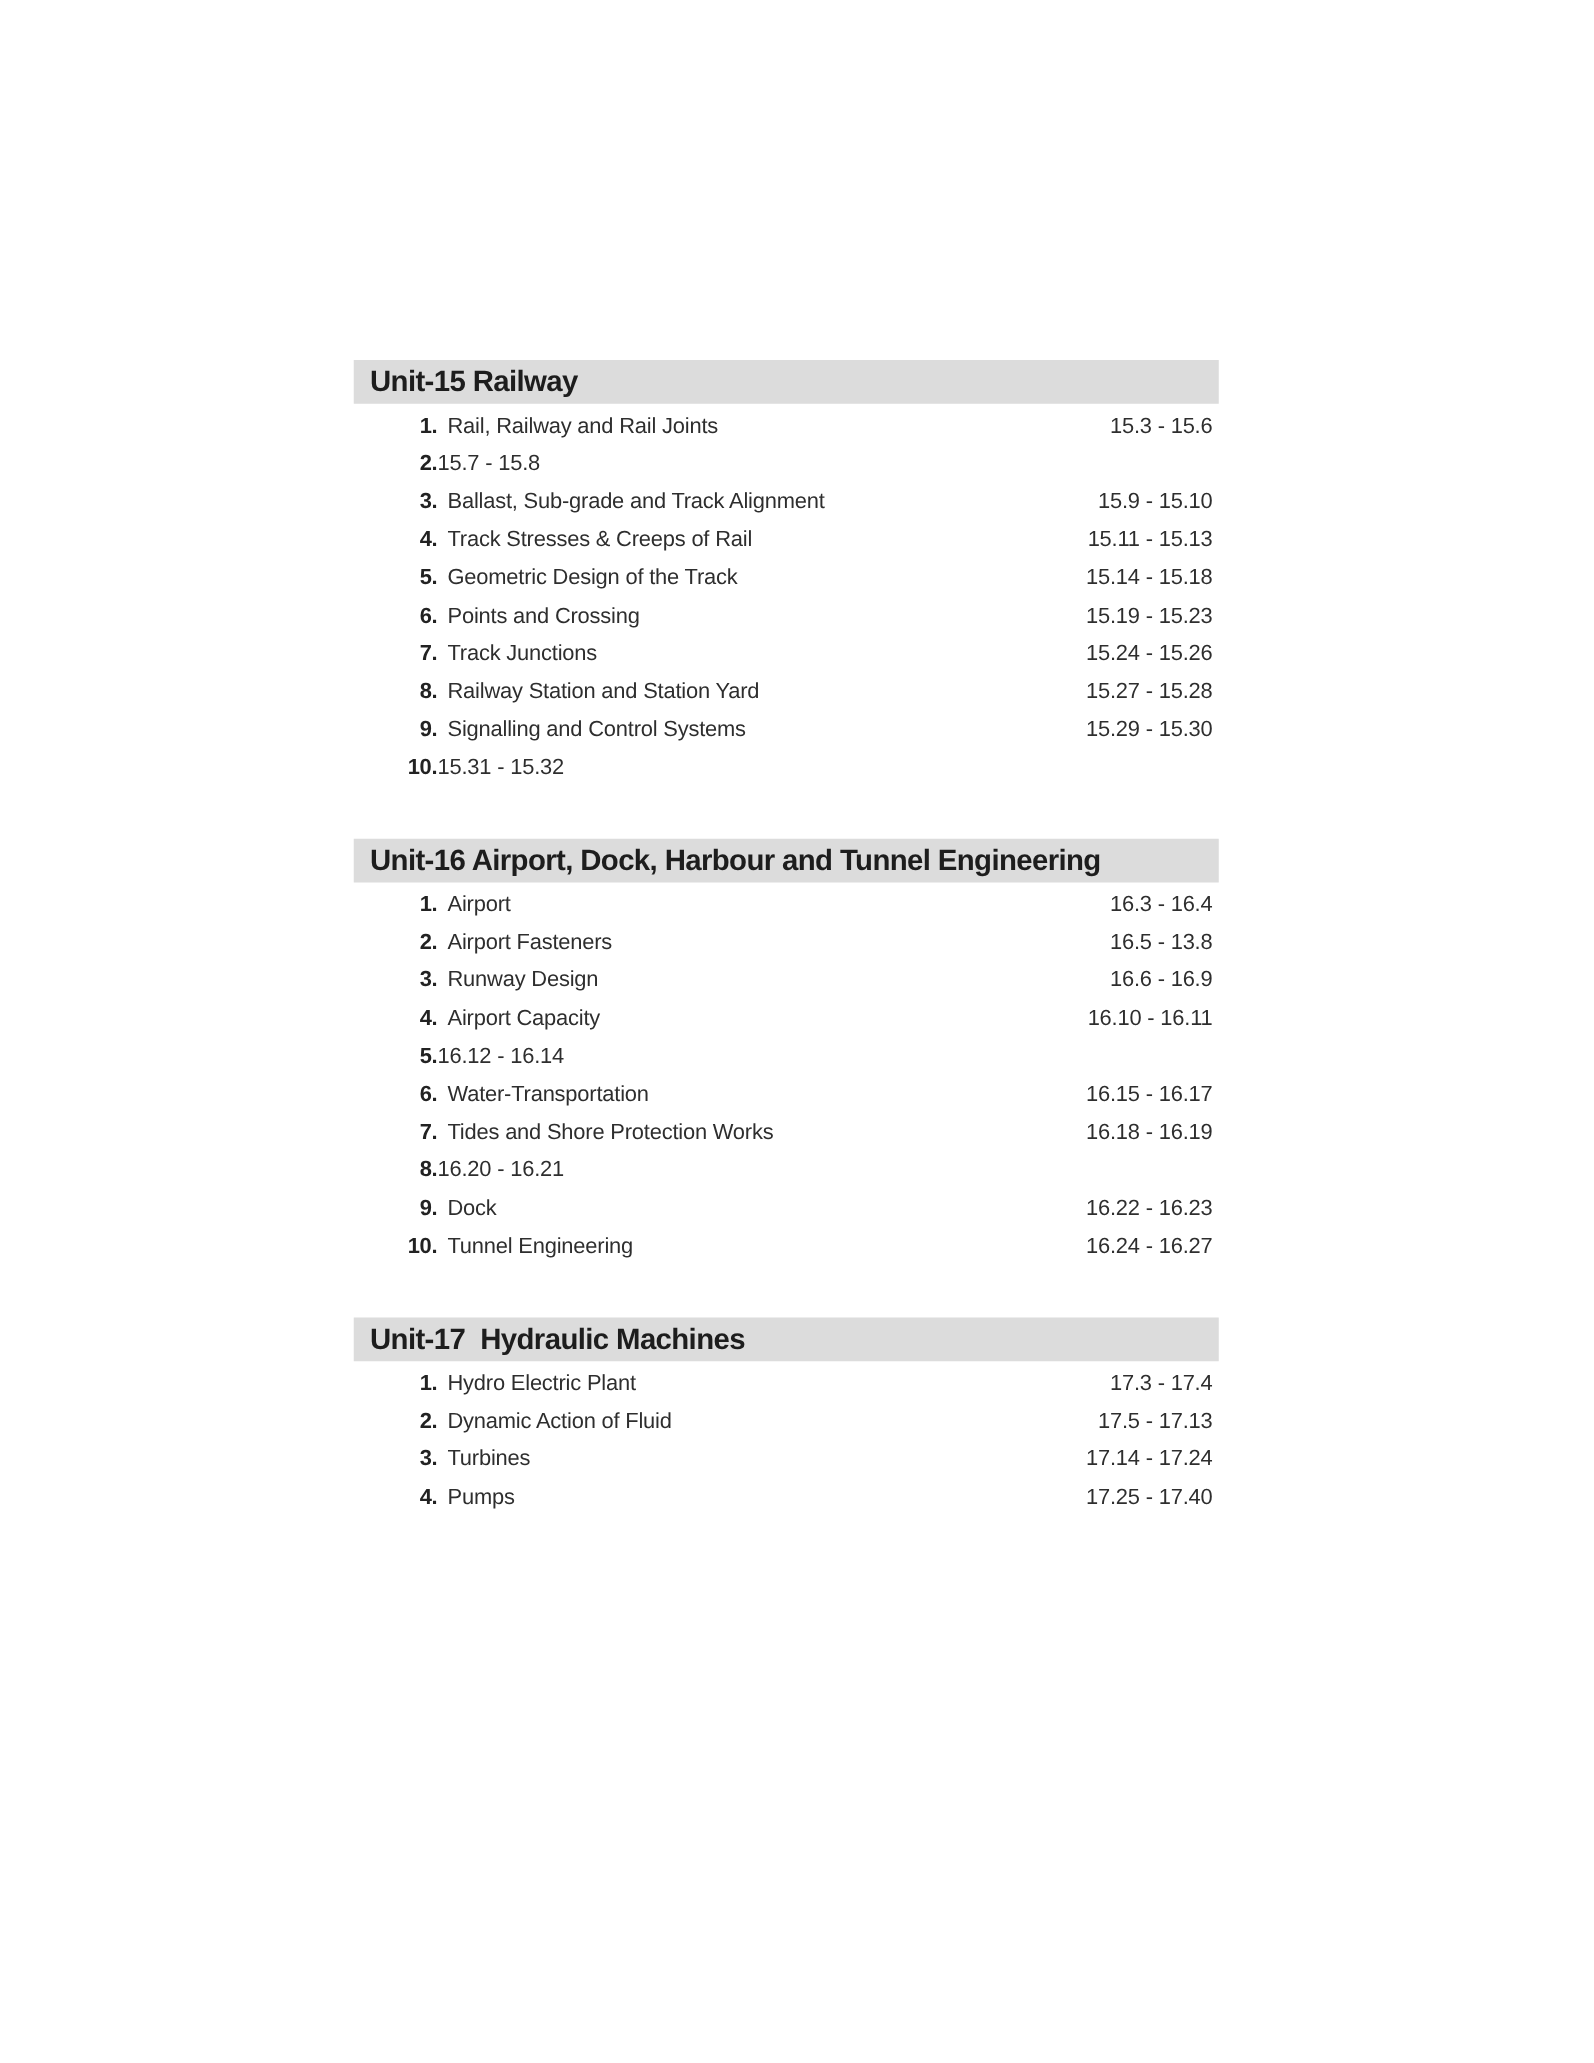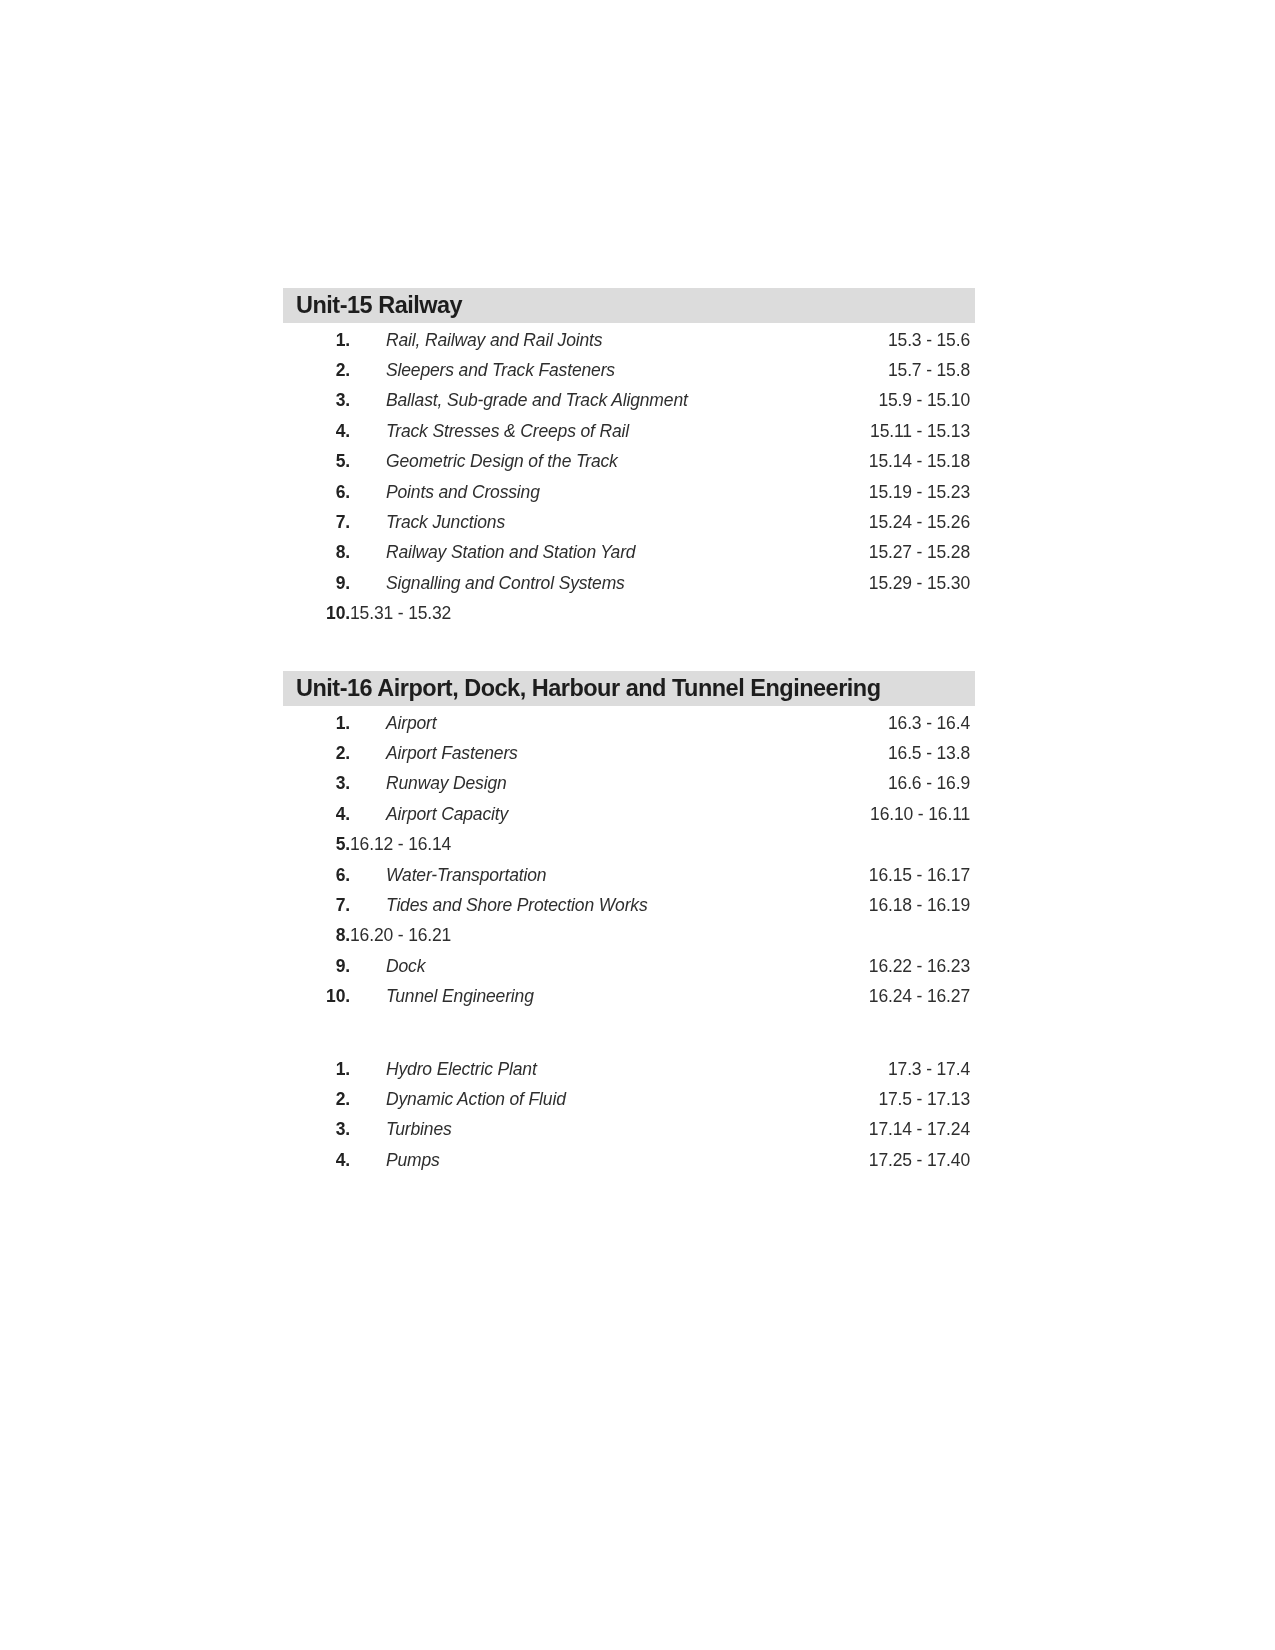--- a/index.html
+++ b/index.html
@@ -56,23 +56,22 @@
   .chapter-num {
     flex: none;
     width: 67px;
     text-align: right;
     font-weight: bold;
     color: #222222;
   }
 
   .chapter-title {
     flex: 1;
-    margin-left: 36px;
+    margin-left: 8px;
     white-space: pre-wrap;
-    font-style: italic;
   }
 
   .chapter-pages {
     flex: none;
     text-align: center;
     white-space: nowrap;
   }
 </style>
 </head>
 <body>
@@ -85,21 +84,20 @@
     </header>
     <ol class="chapter-list">
   <li class="chapter-row">
     <span class="chapter-num">1.</span>
     <span class="chapter-title">Rail, Railway and Rail Joints</span>
     <span class="chapter-pages">15.3 - 15.6</span>
   </li>
 
   <li class="chapter-row">
     <span class="chapter-num">2.</span>
-    <span class="chapter-title">Sleepers and Track Fasteners</span>
     <span class="chapter-pages">15.7 - 15.8</span>
   </li>
 
   <li class="chapter-row">
     <span class="chapter-num">3.</span>
     <span class="chapter-title">Ballast, Sub-grade and Track Alignment</span>
     <span class="chapter-pages">15.9 - 15.10</span>
   </li>
 
   <li class="chapter-row">
@@ -204,20 +202,23 @@
 
   <li class="chapter-row">
     <span class="chapter-num">10.</span>
     <span class="chapter-title">Tunnel Engineering</span>
     <span class="chapter-pages">16.24 - 16.27</span>
   </li>
 </ol>
   </section>
 
   <section class="unit">
+    <header class="unit-header">
+      <span class="unit-title">Unit-17  Hydraulic Machines</span>
+    </header>
     <ol class="chapter-list">
   <li class="chapter-row">
     <span class="chapter-num">1.</span>
     <span class="chapter-title">Hydro Electric Plant</span>
     <span class="chapter-pages">17.3 - 17.4</span>
   </li>
 
   <li class="chapter-row">
     <span class="chapter-num">2.</span>
     <span class="chapter-title">Dynamic Action of Fluid</span>

